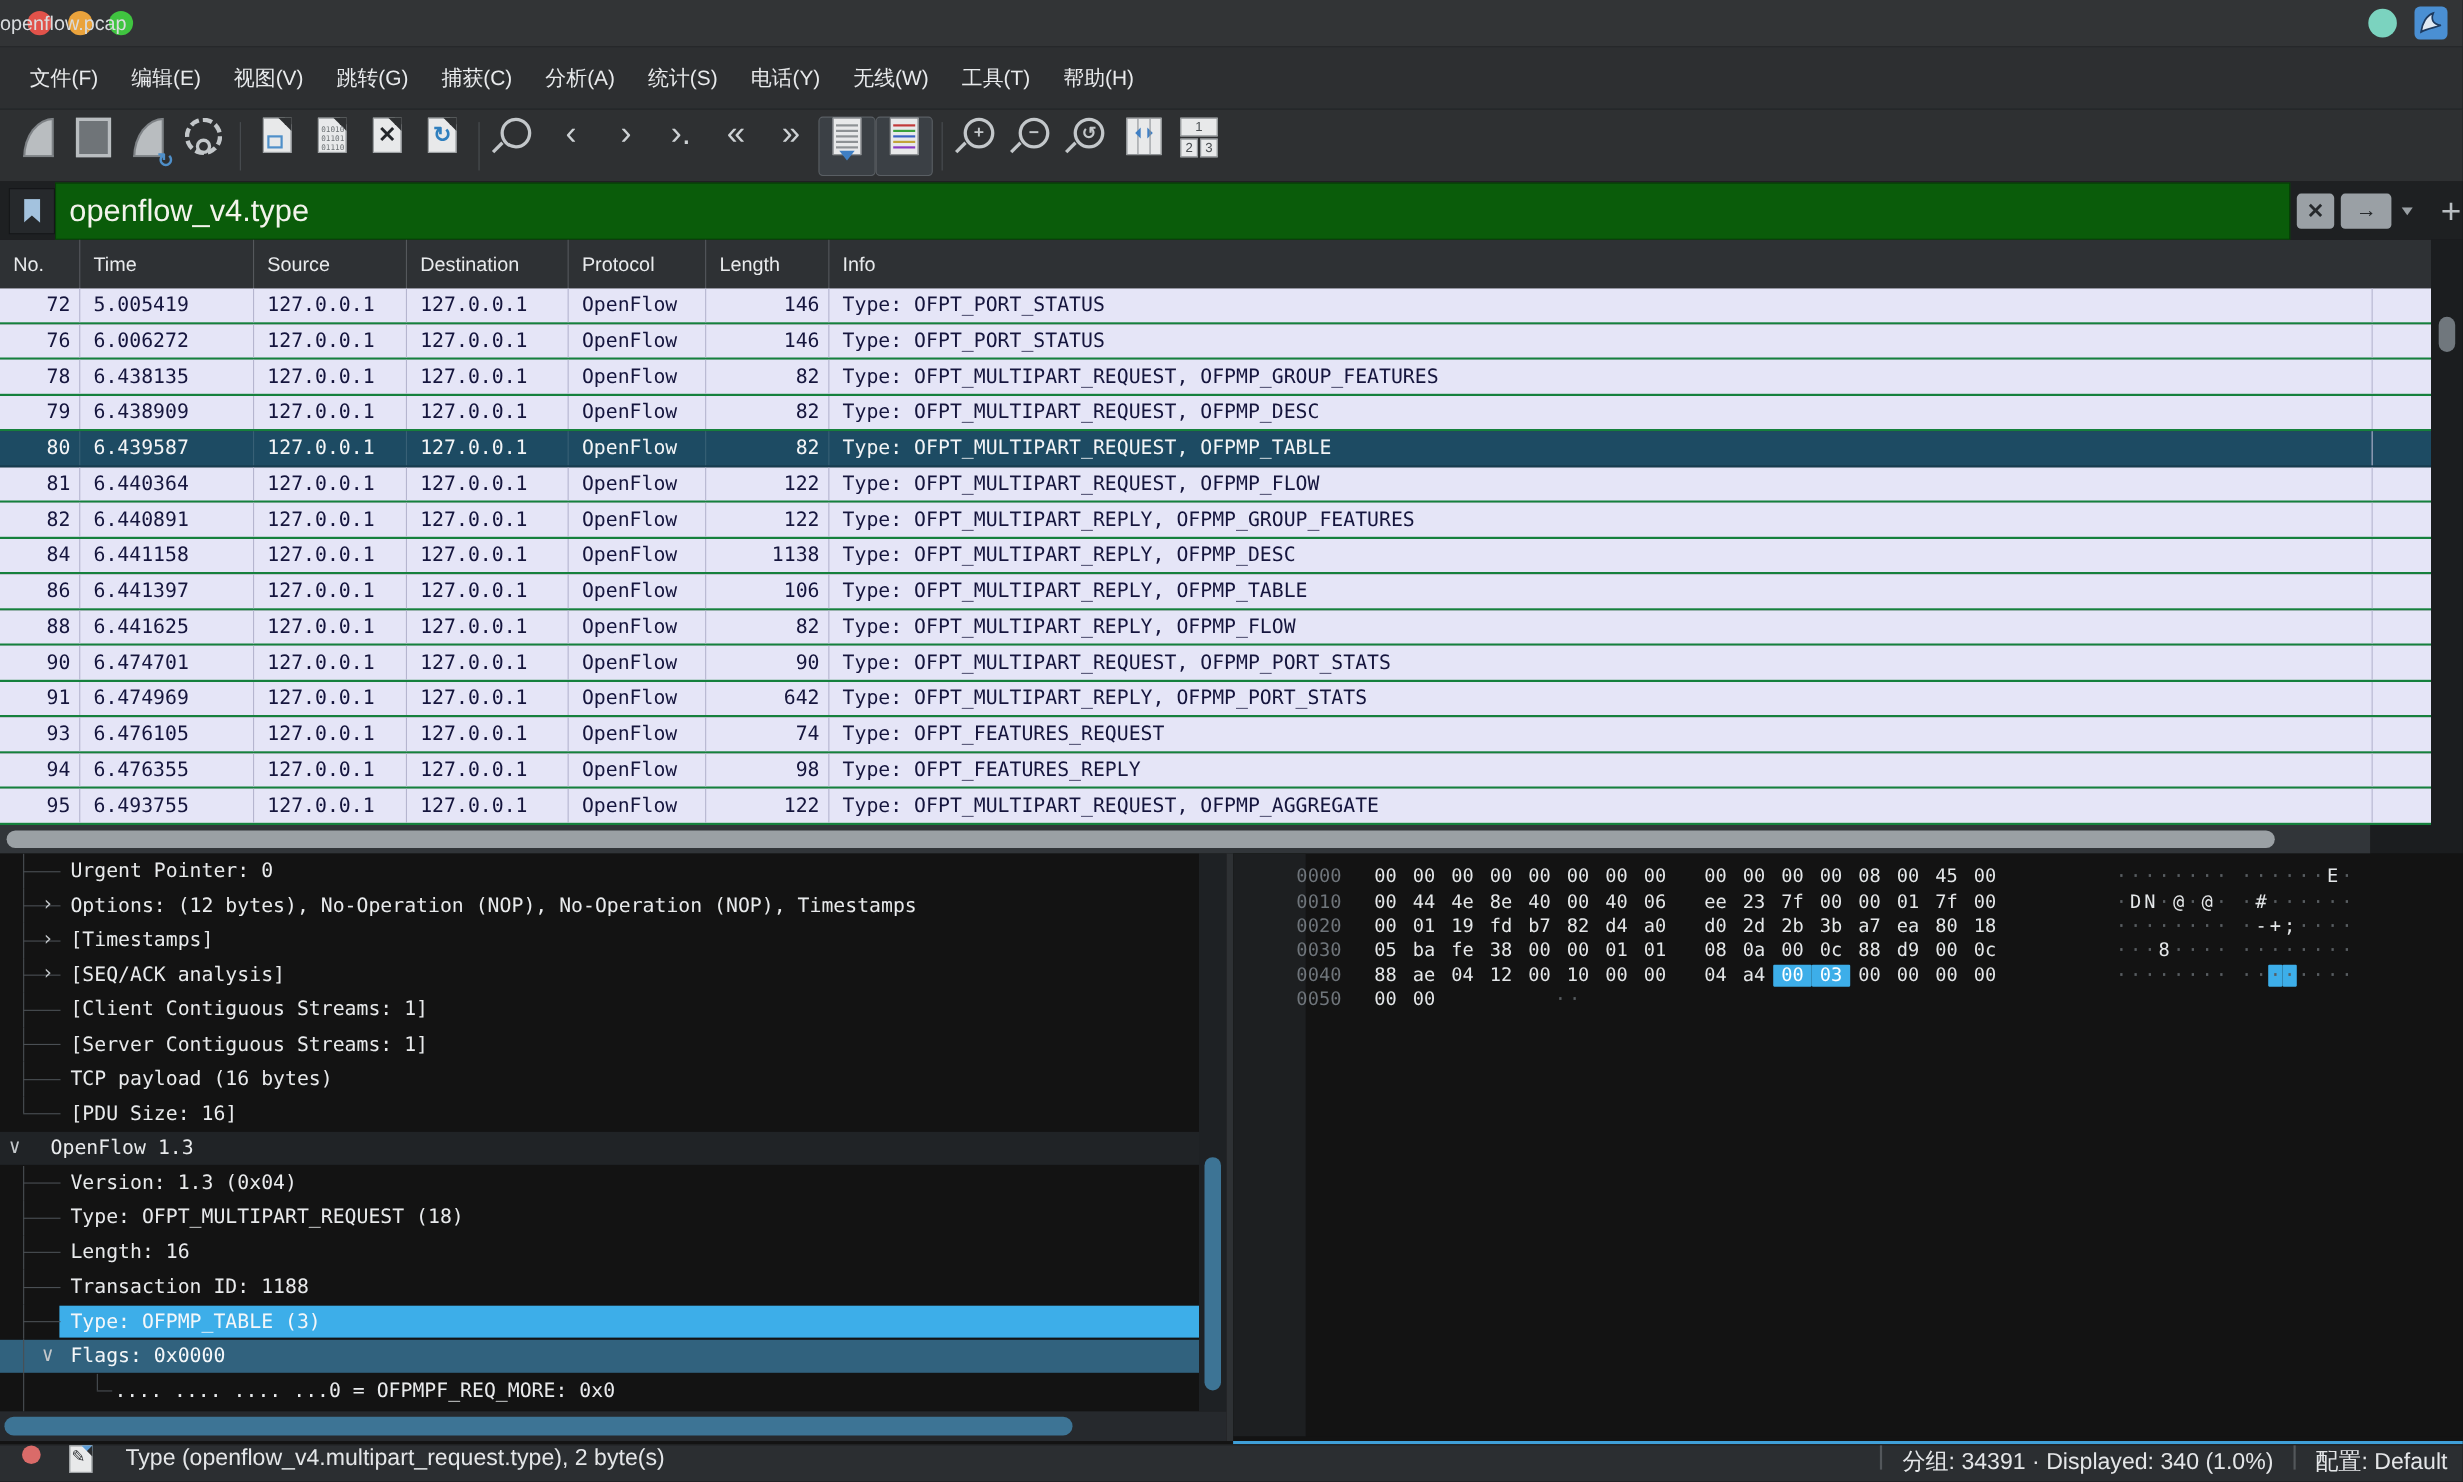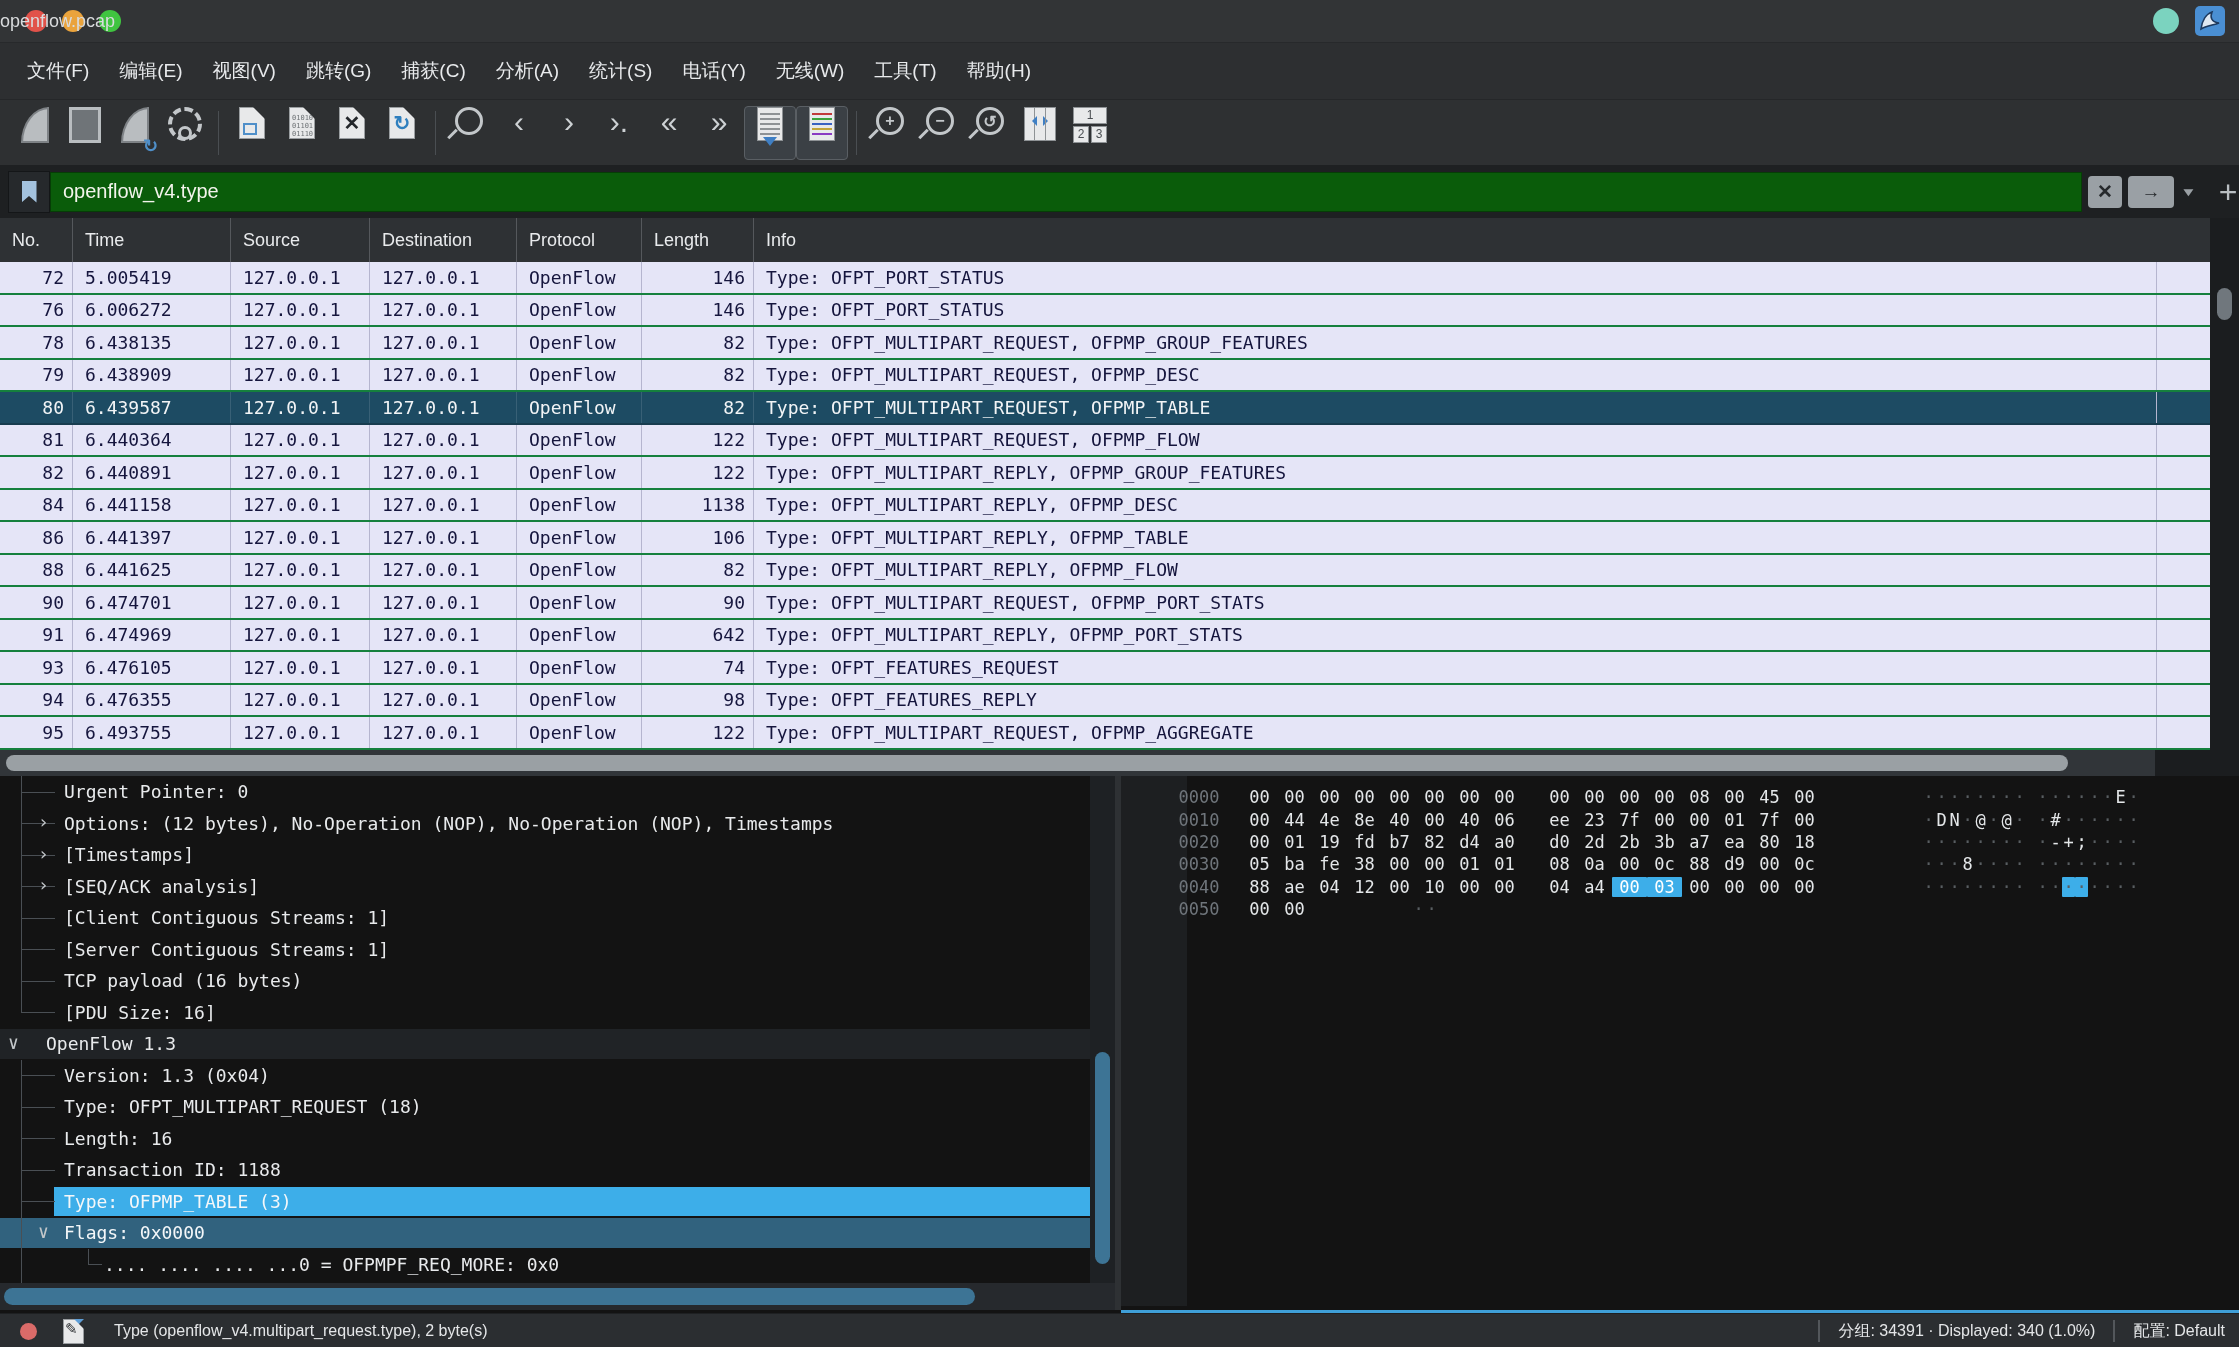--- a/index.html
+++ b/index.html
@@ -77,22 +77,22 @@
             display:flex;align-items:center;justify-content:center;border:1px solid #8e9295;}
   .lay123 b.wide{grid-column:1/3;}
 
   
   .filterbar{position:absolute;left:0;top:165px;width:2239px;height:53px;background:#1e2022;
              display:flex;align-items:center;}
   .fb-bookmark{width:40px;height:40px;margin-left:8px;background:#26292c;border:1px solid #141618;
                display:flex;align-items:center;justify-content:center;flex:0 0 auto;}
   .bm-shape{width:15px;height:22px;background:#a3c2de;
             clip-path:polygon(0 0,100% 0,100% 100%,50% 70%,0 100%);}
-  .fb-input{height:40px;flex:0 0 auto;width:2032px;background:#0a5c0a;border:1px solid #063d06;
-            color:#f3f4ec;font-size:20px;display:flex;align-items:center;padding-left:12px;box-sizing:border-box;}
+  .fb-input{height:52px;flex:0 0 auto;width:2032px;background:#0a5c0a;border:1px solid #063d06;
+            color:#f3f4ec;font-size:28px;display:flex;align-items:center;padding-left:12px;box-sizing:border-box;}
   .fb-btn{width:34px;height:32px;border-radius:4px;background:#9aa0a5;color:#26292c;
           display:flex;align-items:center;justify-content:center;font-size:19px;font-weight:bold;
           margin-left:6px;flex:0 0 auto;}
   .fb-caret{color:#9aa0a5;font-size:17px;margin-left:6px;flex:0 0 auto;}
   .fb-plus{color:#b9bec2;font-size:32px;margin-left:22px;flex:0 0 auto;line-height:1;}
 
   
   .plist{position:absolute;left:0;top:218px;width:2210px;height:558px;}
   .phead{display:flex;height:44px;background:#2e3134;color:#e8eaec;font-size:18px;
          align-items:stretch;border-bottom:1px solid #1a1c1e;}
@@ -153,21 +153,21 @@
   .hbyte{width:35px;text-align:center;color:#e4e7e9;}
   .hgap{width:20px;}
   .hascii{display:flex;margin-left:100px;}
   .hch{width:13px;text-align:center;color:#e4e7e9;}
   .hch.dim{color:#585d61;}
   .hlb{background:#3daee9;color:#ffffff;border-radius:1px;}
   .hex-focusline{position:absolute;left:1121px;top:1310px;width:1118px;height:3px;background:#3f9fd8;}
 
   
   .statusbar{position:absolute;left:0;top:1313px;width:2239px;height:34px;background:#2b2e31;
-             border-top:1px solid #1e2022;display:flex;align-items:center;font-size:16px;color:#e4e6e8;}
+             border-top:1px solid #1e2022;display:flex;font-size:21px;color:#e4e6e8;}
   .expert-dot{width:17px;height:17px;border-radius:50%;background:#da6b69;margin-left:20px;flex:0 0 auto;}
   .note-icon{width:19px;height:23px;background:#e8e9ea;margin-left:26px;position:relative;flex:0 0 auto;
              border:1px solid #9a9ea1;}
   .note-icon::before{content:"";position:absolute;right:-1px;top:-1px;border:5px solid transparent;
                      border-top-color:#5f9fd8;border-right-color:#2b2e31;}
   .note-icon::after{content:"✎";position:absolute;left:1px;top:0px;font-size:15px;color:#2a2d30;}
   .sb-left{margin-left:30px;}
   .sb-spacer{flex:1;}
   .sb-sep{width:2px;height:22px;background:#53575b;margin:0 18px;flex:0 0 auto;}
   .sb-right1,.sb-right2{flex:0 0 auto;}

